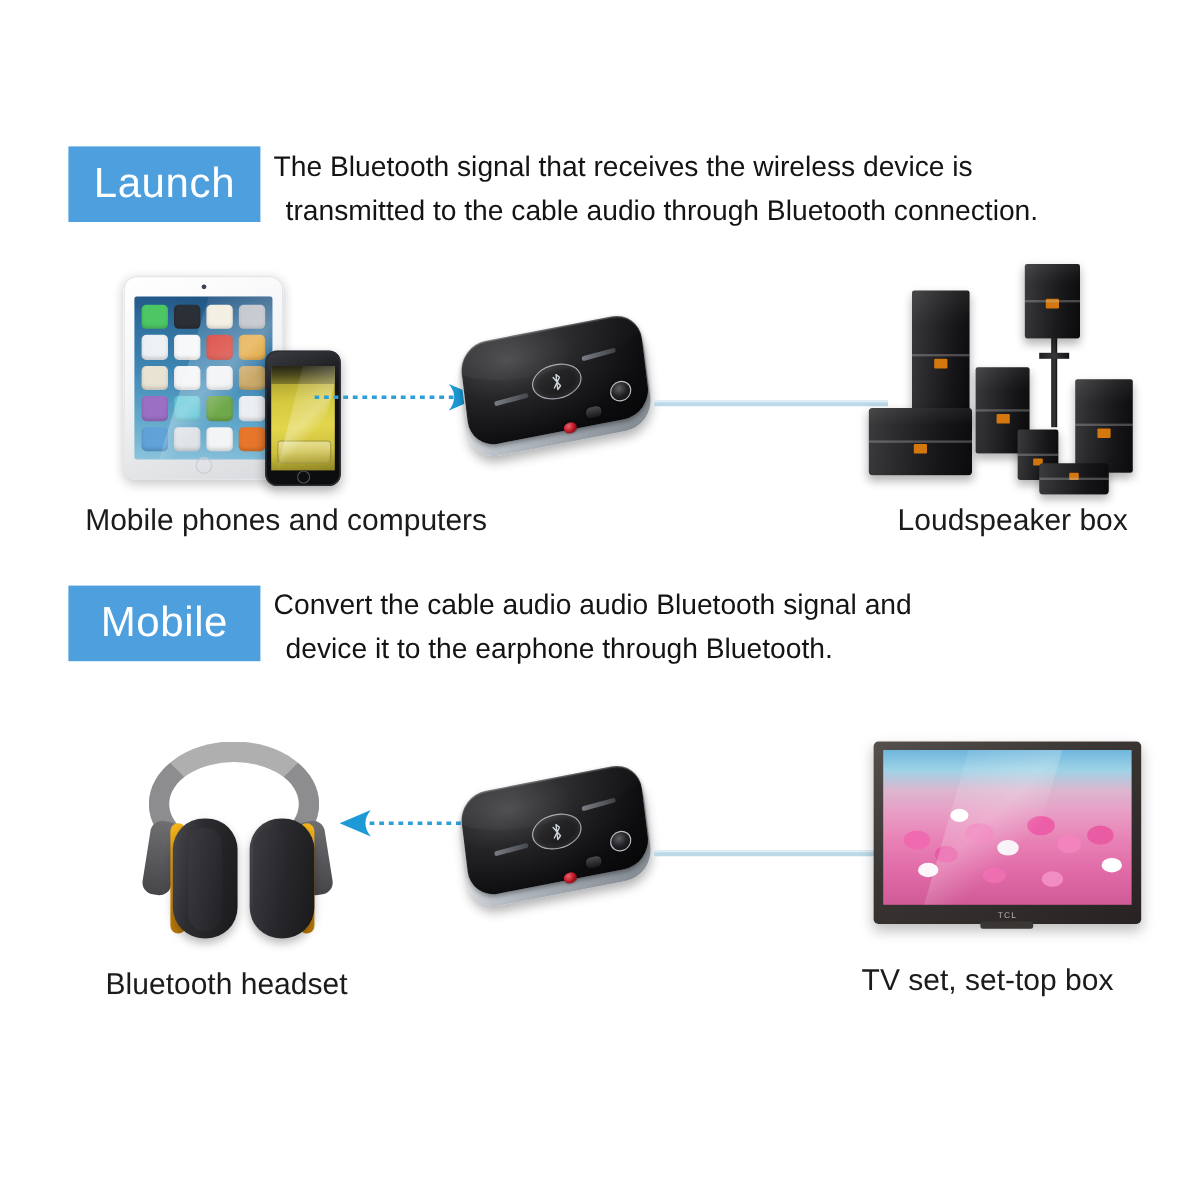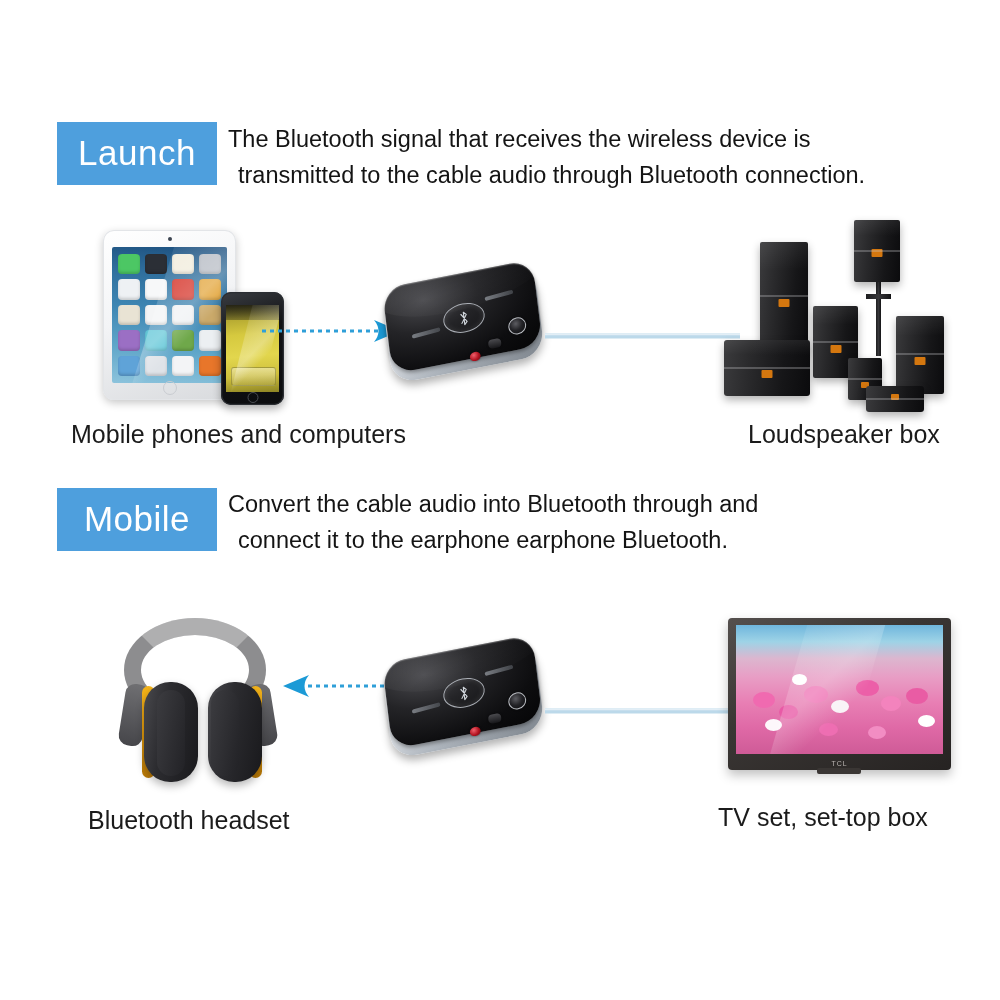--- a/index.html
+++ b/index.html
@@ -485,22 +485,22 @@
   </div>
 
   <div class="caption" style="left:748px; top:420px;">Loudspeaker box</div>
   <div class="caption" style="left:71px; top:420px;">Mobile phones and computers</div>
 
   <div class="badge" style="left:57px; top:488px; width:160px; height:60px;">
     <span>Mobile</span>
   </div>
 
   <div class="desc" style="left:228px; top:486px;">
-    <span>Convert the cable audio into Bluetooth through and</span>
-    <span class="l2">connect it to the earphone earphone Bluetooth.</span>
+    <span>Convert the cable audio audio Bluetooth signal and</span>
+    <span class="l2">device it to the earphone through Bluetooth.</span>
   </div>
 
   <div class="hp" style="left:110px; top:618px; width:175px; height:172px;">
     <div class="hp-band"></div>
     <div class="hp-band-sh"></div>
     <div class="hp-arm l"></div>
     <div class="hp-arm r"></div>
     <div class="hp-accent l"></div>
     <div class="hp-accent r"></div>
     <div class="hp-cup l"></div>

